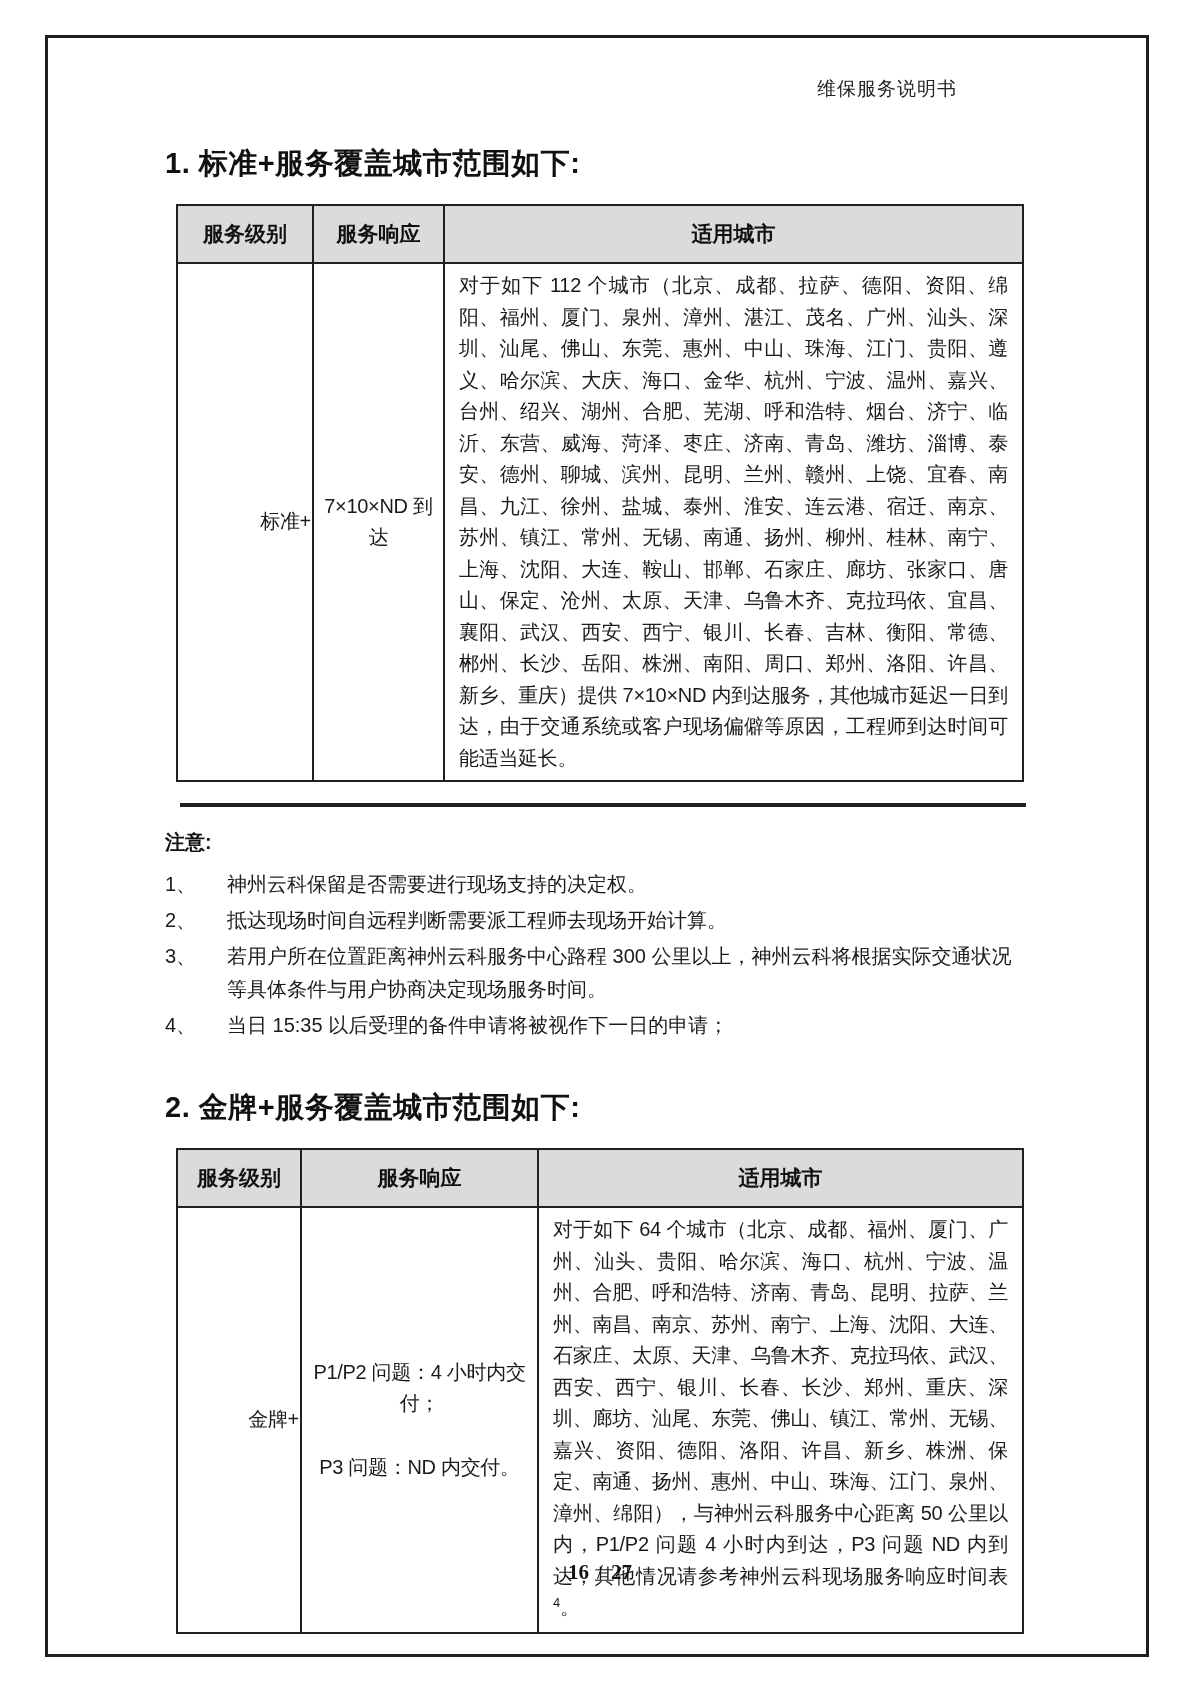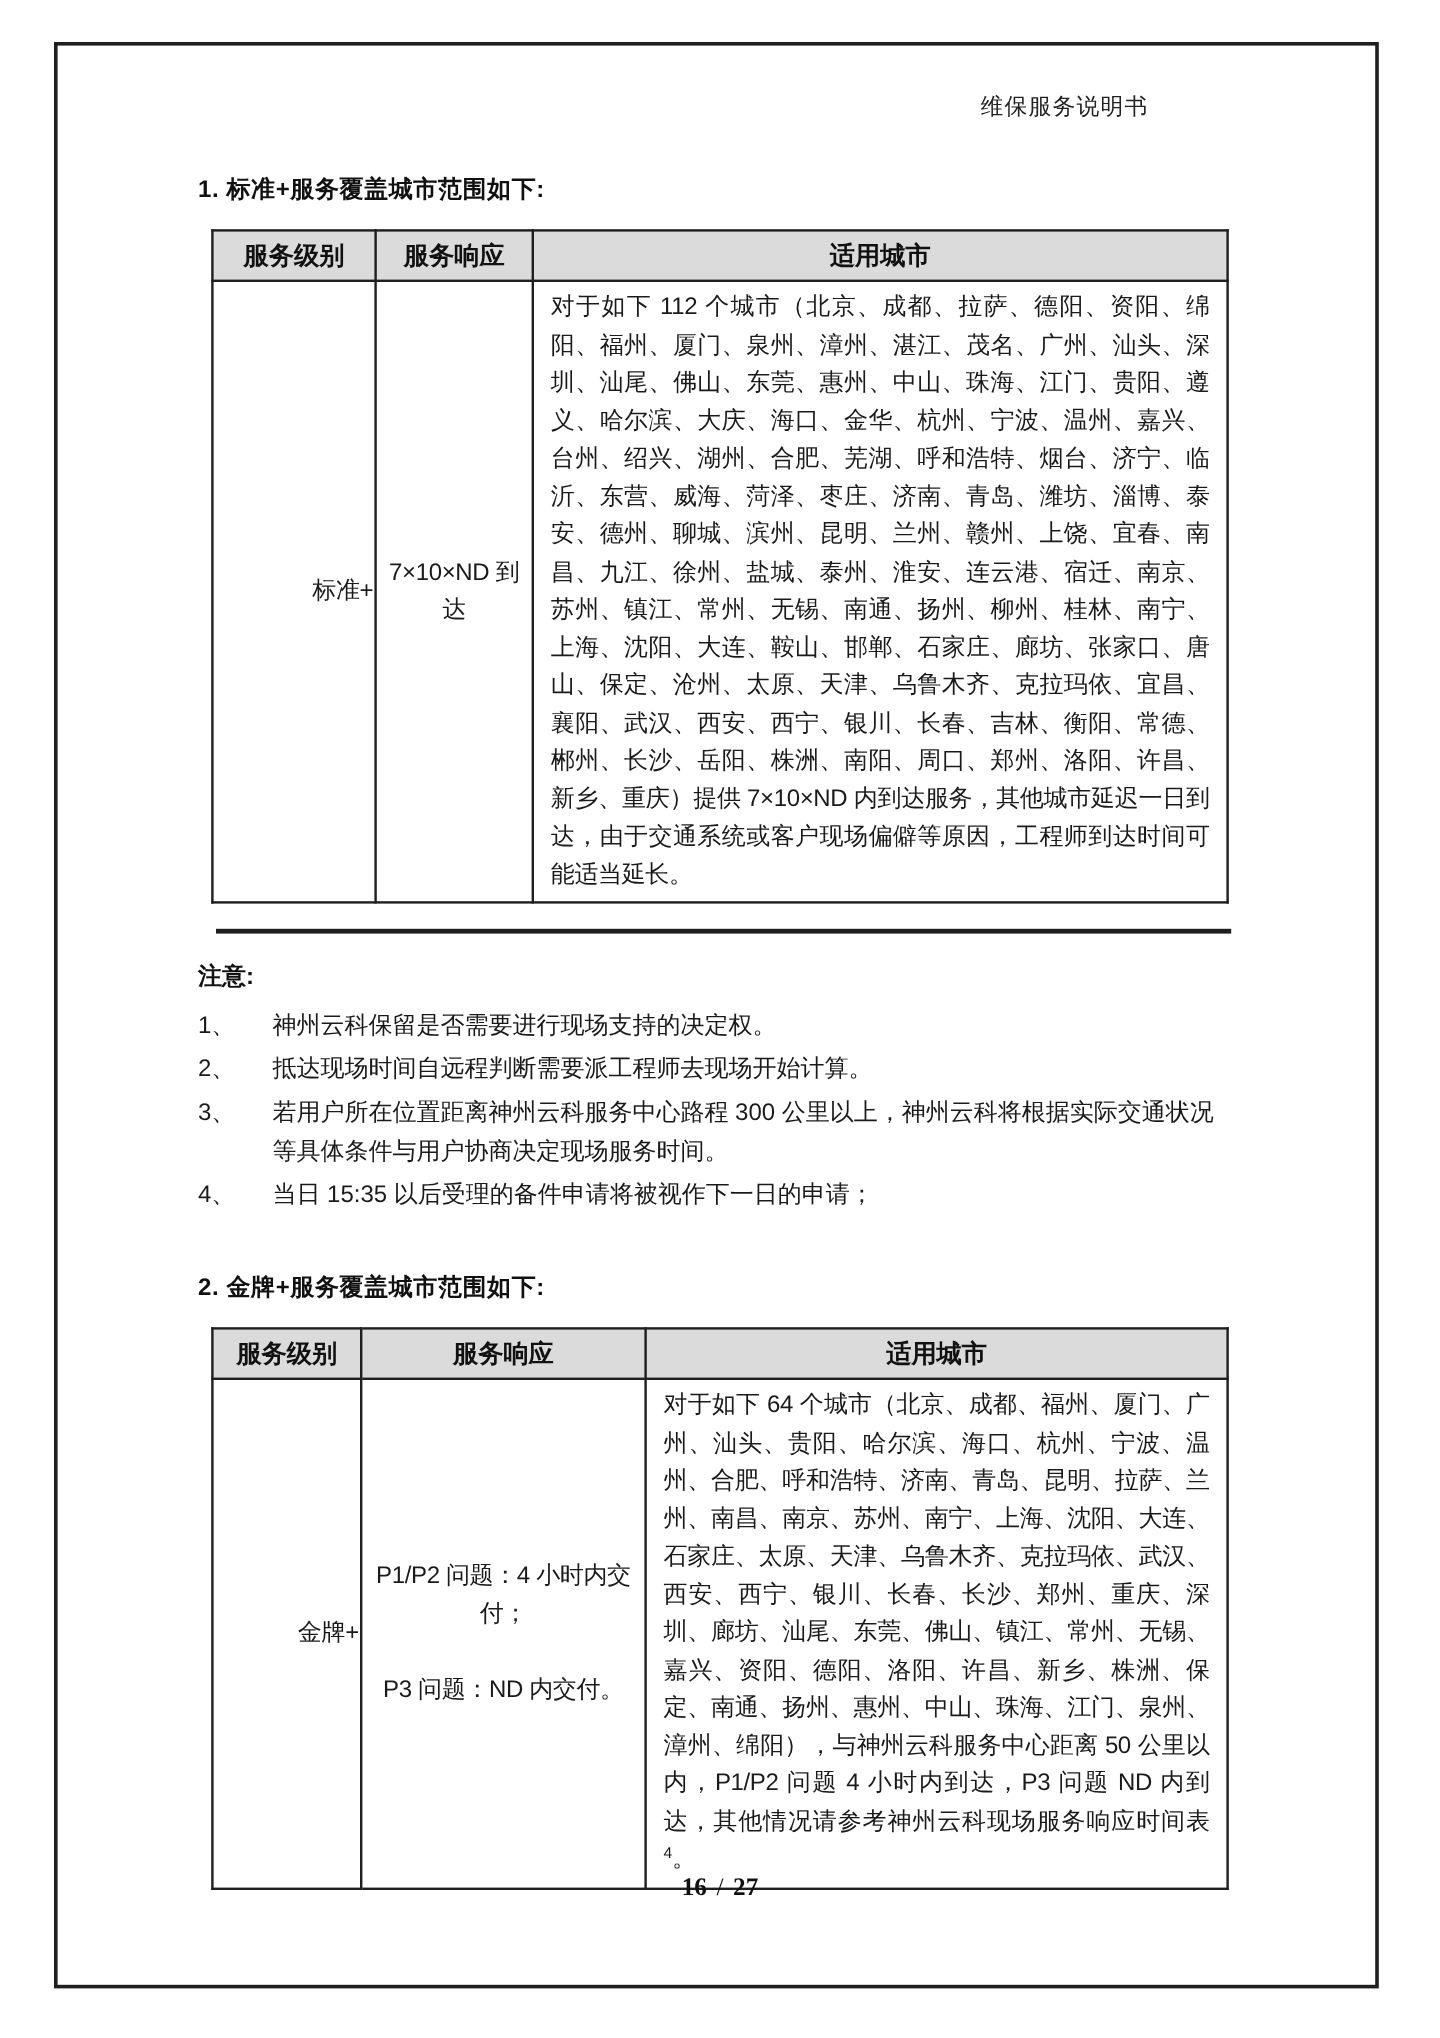--- a/index.html
+++ b/index.html
@@ -6,28 +6,28 @@
   .page{position:relative;width:1200px;height:1698px;background:#fff;
         font-family:"Liberation Sans",sans-serif;color:var(--text,#1a1a1a);overflow:hidden;}
   .frame{position:absolute;left:45px;top:35px;width:1104px;height:1622px;
          border:3px solid var(--border,#1f1f1f);box-sizing:border-box;}
   .content{position:absolute;left:165px;top:0;width:858px;}
 
   .doc-header{margin-top:76px;text-align:right;padding-right:66px;
               font-family:"Liberation Serif","DejaVu Serif",serif;
               font-size:19px;color:#222;letter-spacing:1px;}
 
-  .sec-heading{margin:0;font-size:20px;font-weight:bold;color:#111;letter-spacing:0.5px;}
+  .sec-heading{margin:0;font-size:29px;font-weight:bold;color:#111;letter-spacing:0.5px;}
   .h1{margin-top:42px;}
   .h2{margin-top:46px;}
 
   table.svc{border-collapse:collapse;table-layout:fixed;margin-left:11px;width:846px;
             margin-top:20px;}
   table.svc th,table.svc td{border:2px solid var(--border,#1f1f1f);box-sizing:border-box;}
-  table.svc th{background:var(--table-header-bg,#dbdbdb);height:42px;
+  table.svc th{background:var(--table-header-bg,#dbdbdb);height:58px;
                font-size:21px;font-weight:bold;text-align:center;color:#111;}
   table.svc td{font-size:20px;line-height:31.5px;letter-spacing:-0.3px;}
   td.lvl{text-align:right;vertical-align:middle;font-size:20px;}
   td.resp{text-align:center;vertical-align:middle;padding:0 10px;}
   td.cities{text-align:justify;vertical-align:middle;padding:6px 14px;}
   .t1 .c1{width:136px;} .t1 .c2{width:131px;} .t1 .c3{width:579px;}
   .t2 .c1{width:124px;} .t2 .c2{width:237px;} .t2 .c3{width:485px;}
   .t1 td{height:440px;}
   .t2 td{height:380px;}
   .resp p{margin:0;}

